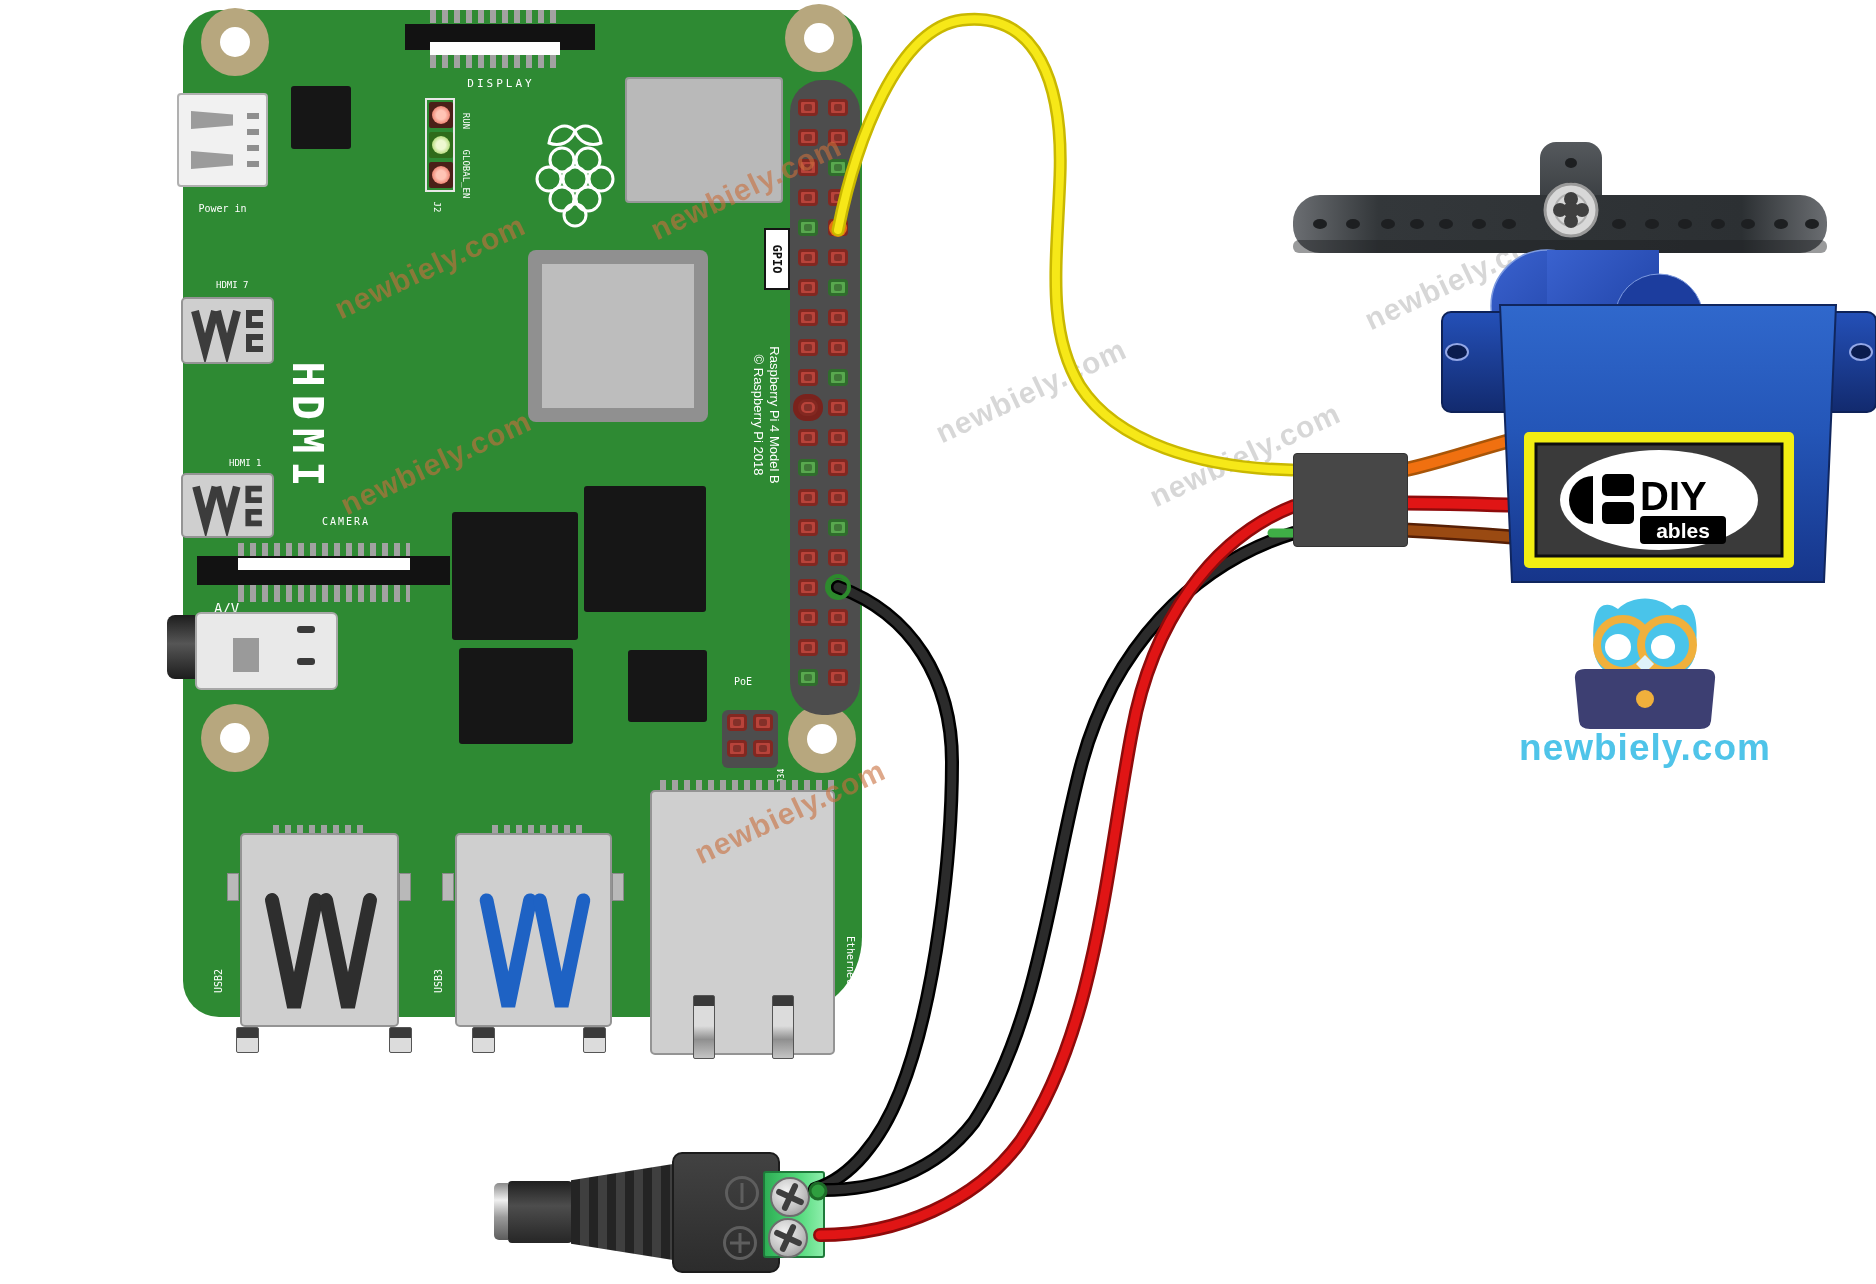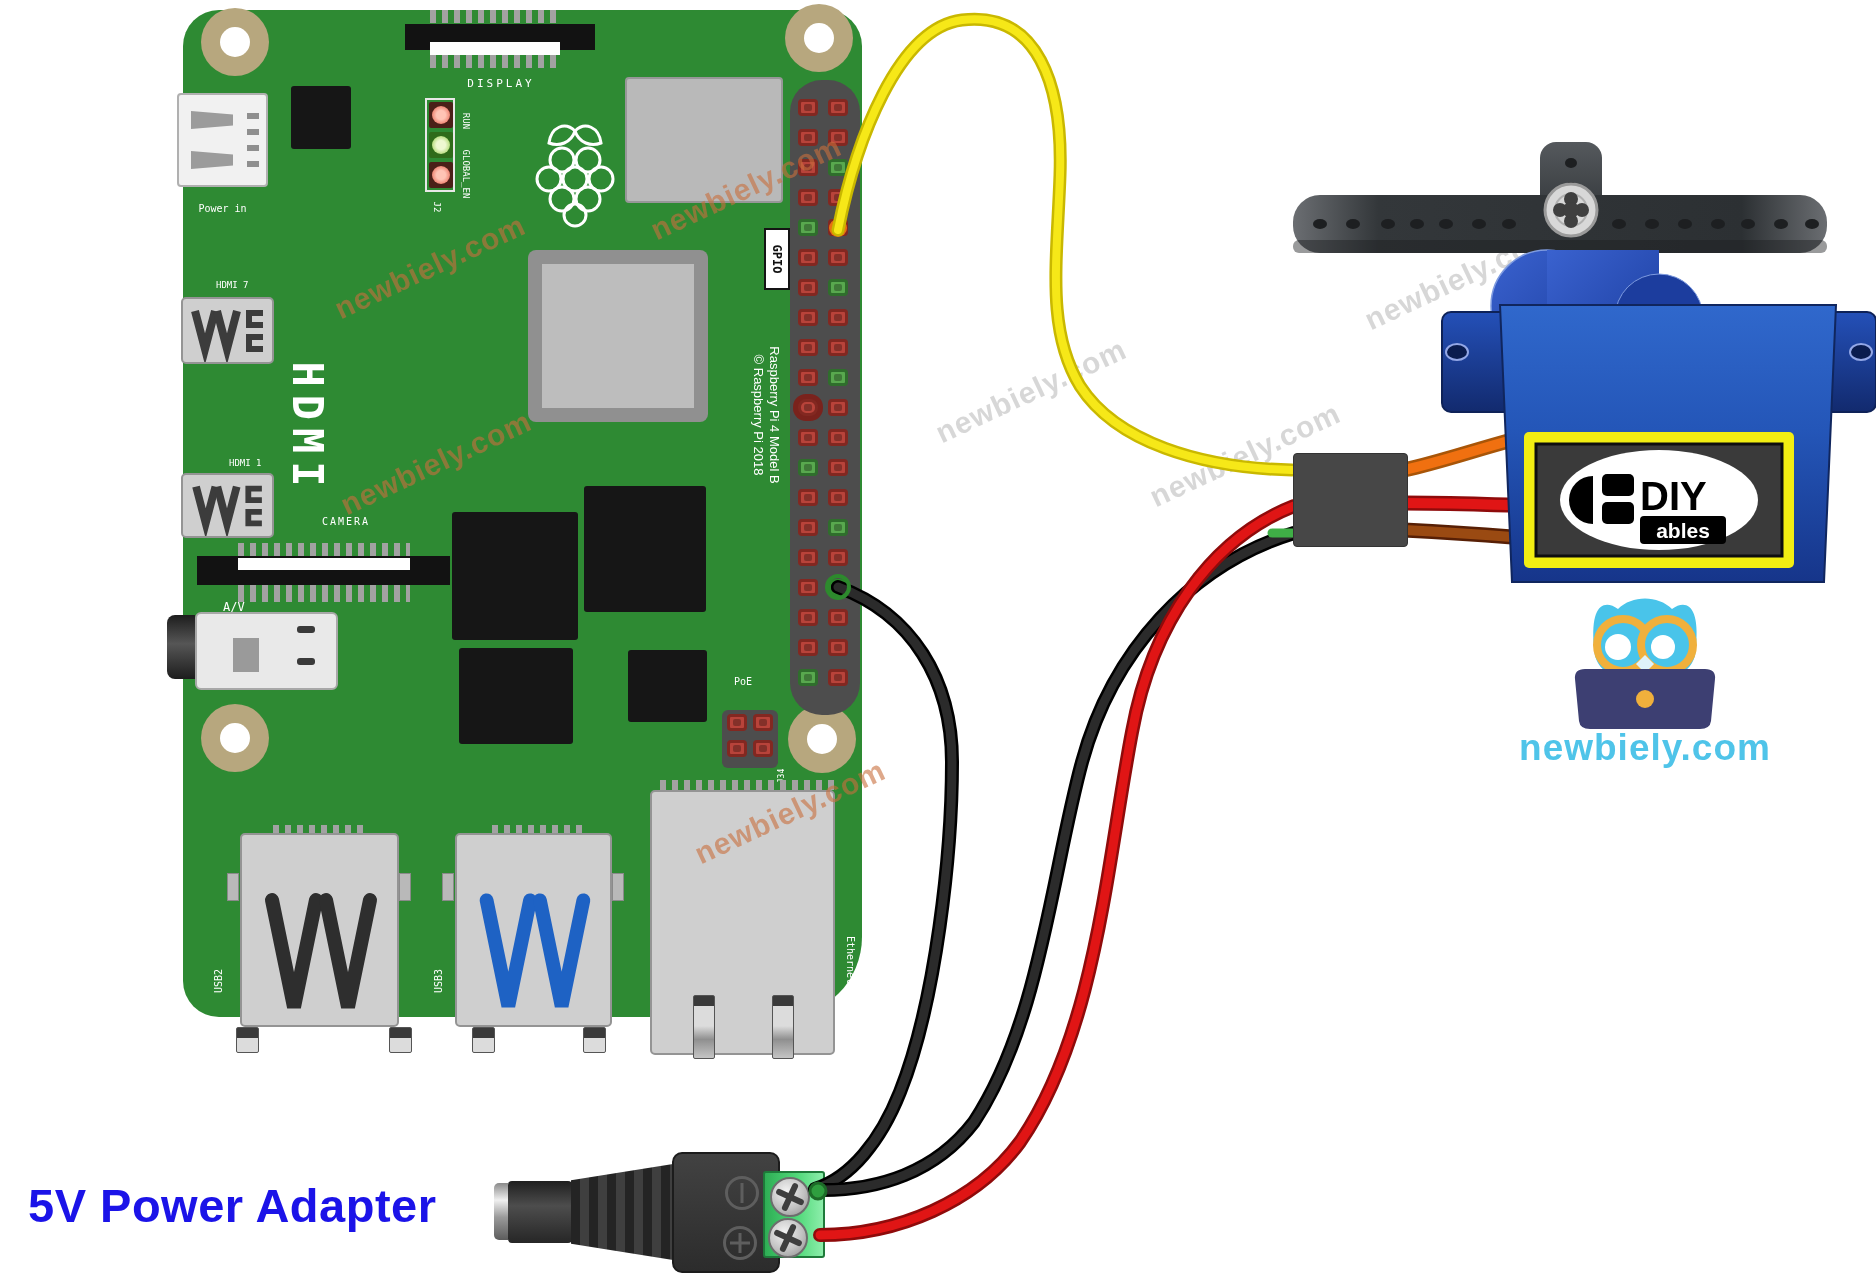--- a/index.html
+++ b/index.html
@@ -129,21 +129,21 @@
         <path d="M80,38 h-14 v12 h14" fill="none" stroke="#3c3c3c" stroke-width="6"></path>
       </svg>
     </div>
 
     <div class="abs silk" style="left:139px;top:506px;font-size:10px;letter-spacing:2px;">CAMERA</div>
     <div class="abs teeth" style="left:55px;top:533px;width:172px;height:13px;"></div>
     <div class="abs" style="left:14px;top:546px;width:253px;height:29px;background:#121212;"></div>
     <div class="abs" style="left:55px;top:548px;width:172px;height:12px;background:#ffffff;"></div>
     <div class="abs teeth" style="left:55px;top:575px;width:172px;height:17px;"></div>
 
-    <div class="abs silk" style="left:40px;top:590px;font-size:12px;">A/V</div>
+    <div class="abs silk" style="left:31px;top:590px;font-size:14px;">A/V</div>
     <div class="abs" style="left:-16px;top:605px;width:28px;height:64px;background:linear-gradient(180deg,#1d1d1d,#565656 45%,#1d1d1d);border-radius:8px 0 0 8px;"></div>
     <div class="abs" style="left:12px;top:602px;width:143px;height:78px;background:#e9e9e9;border:2px solid #a8a8a8;border-radius:6px;box-sizing:border-box;">
       <div class="abs" style="left:36px;top:24px;width:26px;height:34px;background:#9a9a9a;"></div>
       <div class="abs" style="left:100px;top:12px;width:18px;height:7px;background:#3a3a3a;border-radius:3px;"></div>
       <div class="abs" style="left:100px;top:44px;width:18px;height:7px;background:#3a3a3a;border-radius:3px;"></div>
     </div>
 
     <div class="abs chip" style="left:269px;top:502px;width:126px;height:128px;"></div>
     <div class="abs chip" style="left:401px;top:476px;width:122px;height:126px;"></div>
     <div class="abs chip" style="left:276px;top:638px;width:114px;height:96px;"></div>
@@ -407,15 +407,14 @@
     <circle cx="63" cy="60" r="26" fill="#49c4ea" stroke="#f0b03c" stroke-width="8"></circle>
     <circle cx="107" cy="60" r="26" fill="#49c4ea" stroke="#f0b03c" stroke-width="8"></circle>
     <circle cx="58" cy="62" r="13" fill="#ffffff"></circle>
     <circle cx="103" cy="62" r="12" fill="#ffffff"></circle>
     <path d="M85,70 l9,9 l-9,9 l-9,-9 Z" fill="#dff2fa"></path>
     <path d="M25,84 L145,84 Q156,84 155,94 L151,136 Q150,144 140,144 L30,144 Q20,144 19,136 L15,94 Q14,84 25,84 Z" fill="#3d3f72"></path>
     <circle cx="85" cy="114" r="9" fill="#f0b03c"></circle>
   </svg>
   <div class="abs cbox" style="left: 1510px; top: 728px; width: 270px; height: 40px; font-size: 37px; font-weight: bold; letter-spacing: 1px; color: rgb(79, 196, 233);">newbiely.com</div>
 
-  <div class="abs" style="left: 28px; top: 1178px; width: 440px; font-size: 47px; font-weight: bold; letter-spacing: 0.5px; color: rgb(27, 19, 232);">5V Power Adapter</div>
 
 </div>
 
 </body></html>

